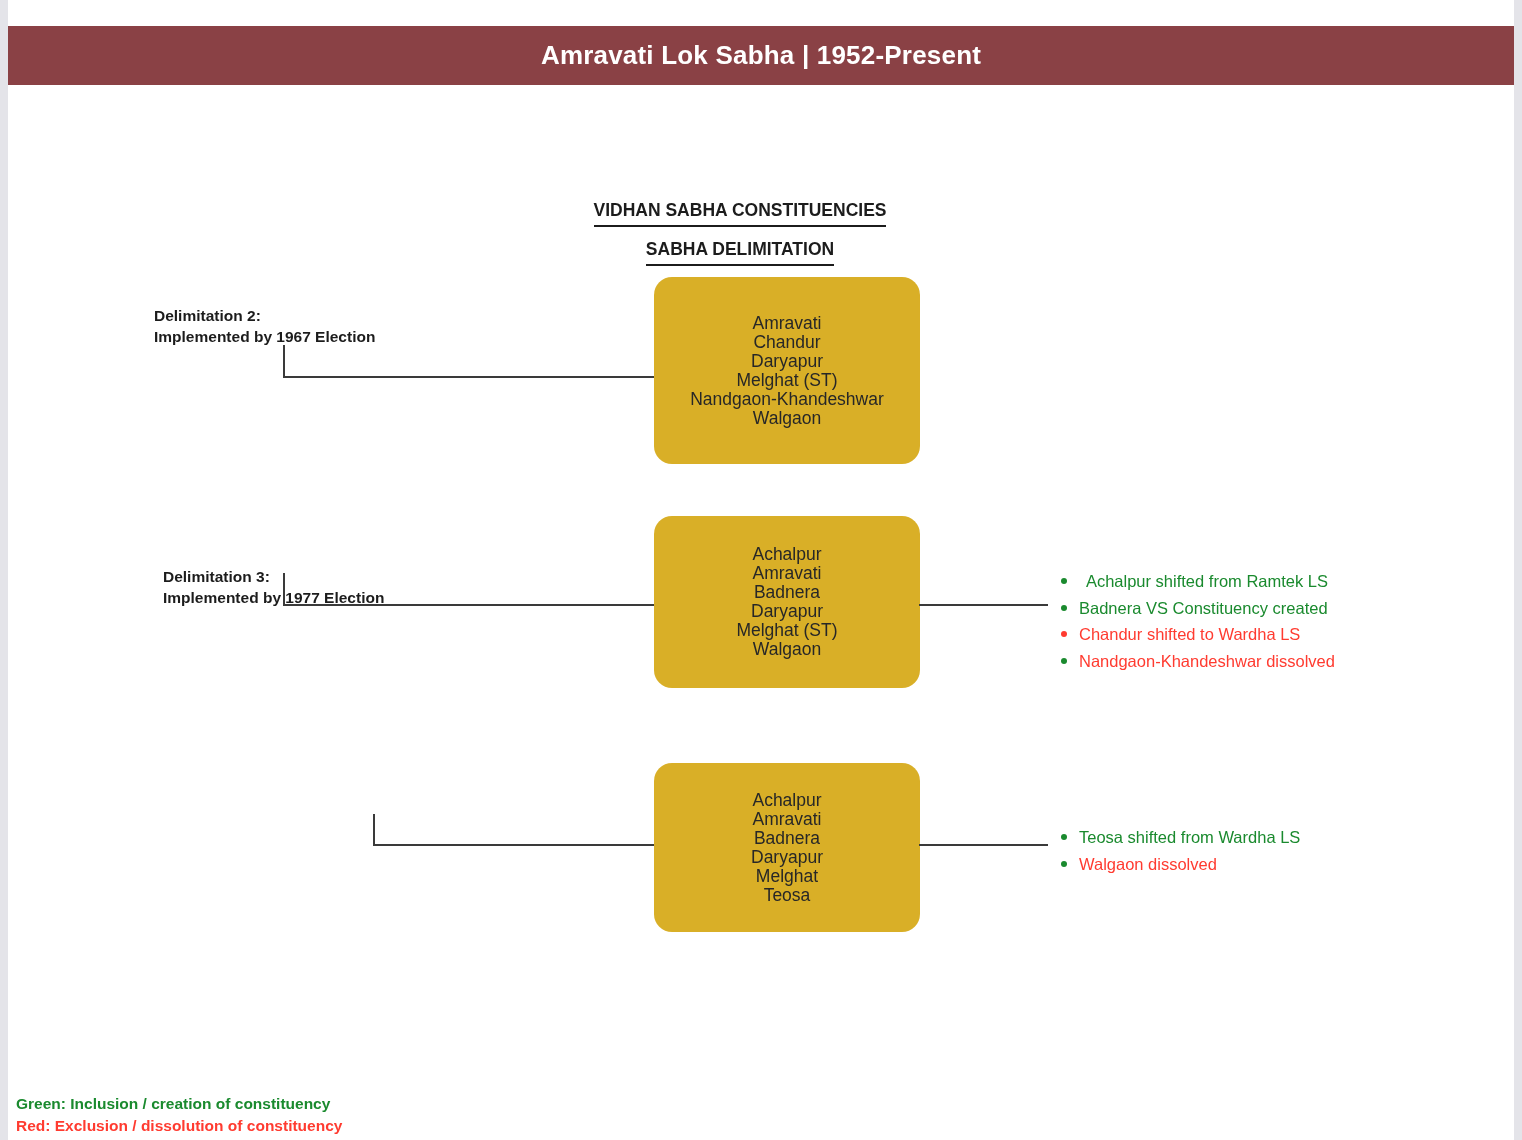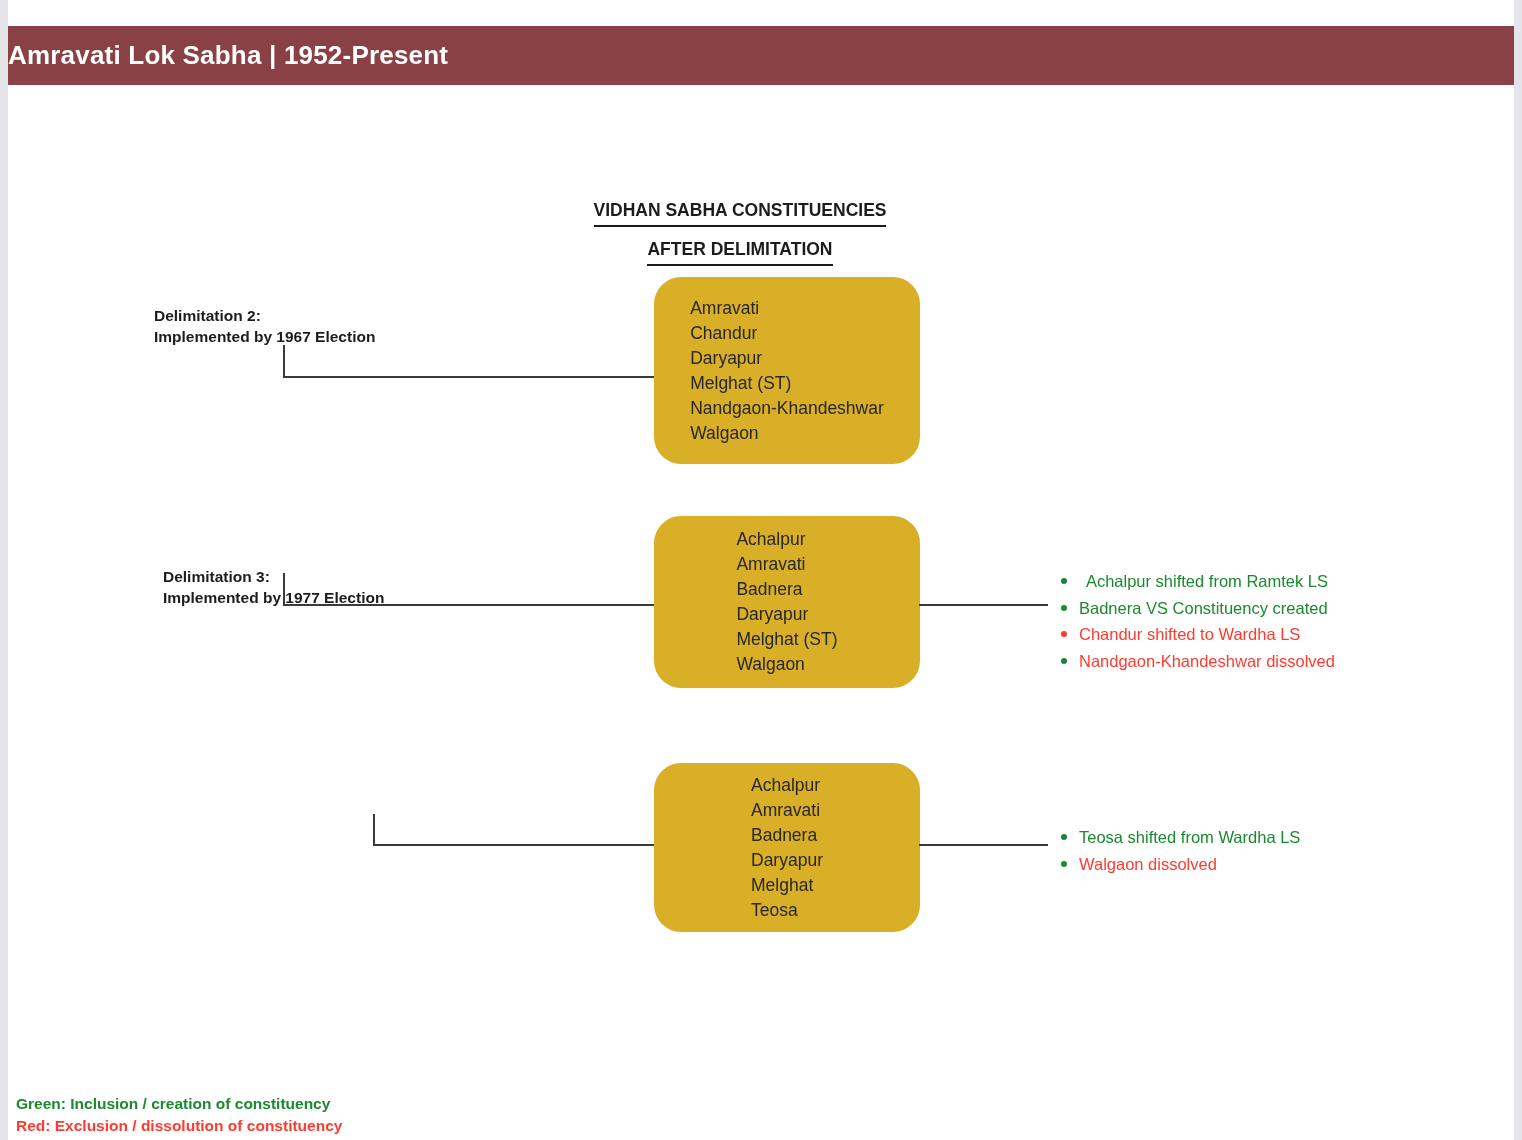--- a/index.html
+++ b/index.html
@@ -31,21 +31,21 @@
 
   .title-banner {
     position: absolute;
     left: 8px;
     top: 26px;
     width: 1506px;
     height: 59px;
     background: #8a4145;
     display: flex;
     align-items: center;
-    justify-content: flex-start;
+    justify-content: center;
   }
   .title-text {
     color: #ffffff;
     font-size: 26px;
     font-weight: bold;
     letter-spacing: 0.2px;
     white-space: nowrap;
   }
 
   .section-heading {
@@ -63,28 +63,28 @@
     display: inline-block;
     border-bottom: 2px solid #1c1c1c;
     padding-bottom: 3px;
     margin-top: 10px;
   }
 
   
   .vs-box {
     position: absolute;
     background: #d9af27;
-    border-radius: 27px;
+    border-radius: 18px;
     display: flex;
     align-items: center;
     justify-content: center;
-    text-align: left;
+    text-align: center;
     color: #272727;
     font-size: 17.5px;
-    line-height: 25px;
+    line-height: 19px;
     white-space: pre-line;
   }
   #box-1 { left: 654px; top: 277px; width: 266px; height: 187px; }
   #box-2 { left: 654px; top: 516px; width: 266px; height: 172px; }
   #box-3 { left: 654px; top: 763px; width: 266px; height: 169px; }
 
   
   .delim-label {
     position: absolute;
     color: #1c1c1c;
@@ -149,21 +149,21 @@
 
   <div class="gutter-left"></div>
   <div class="gutter-right"></div>
 
   <div class="title-banner">
     <div class="title-text">Amravati Lok Sabha | 1952-Present</div>
   </div>
 
   <div class="section-heading">
     <span>VIDHAN SABHA CONSTITUENCIES</span><br>
-    <span>AFTER DELIMITATION</span>
+    <span>SABHA DELIMITATION</span>
   </div>
 
   <div class="delim-label" id="label-1">
     <div class="hdr">Delimitation 2:
 Implemented by 1967 Election</div>
   </div>
   <div class="conn-v" style="left:283px; top:345px; height:33px;"></div>
   <div class="conn-h" style="left:283px; top:376px; width:373px;"></div>
   <div class="vs-box" id="box-1">Amravati
 Chandur

